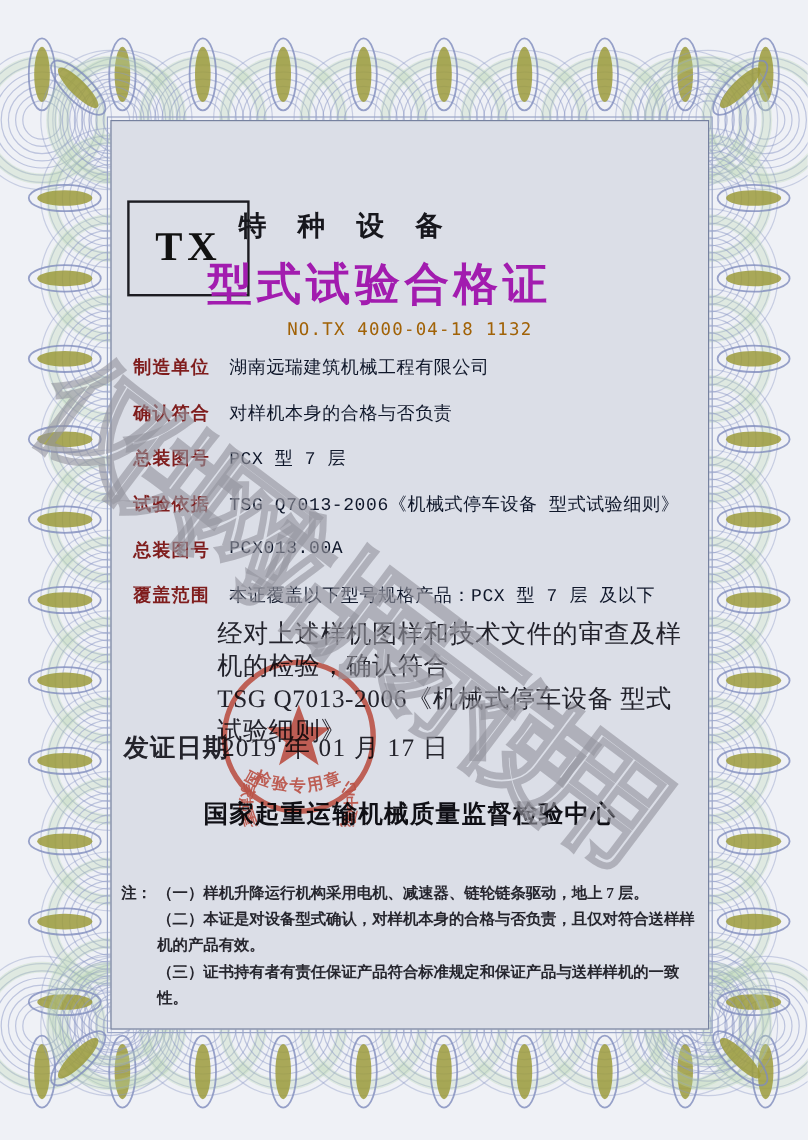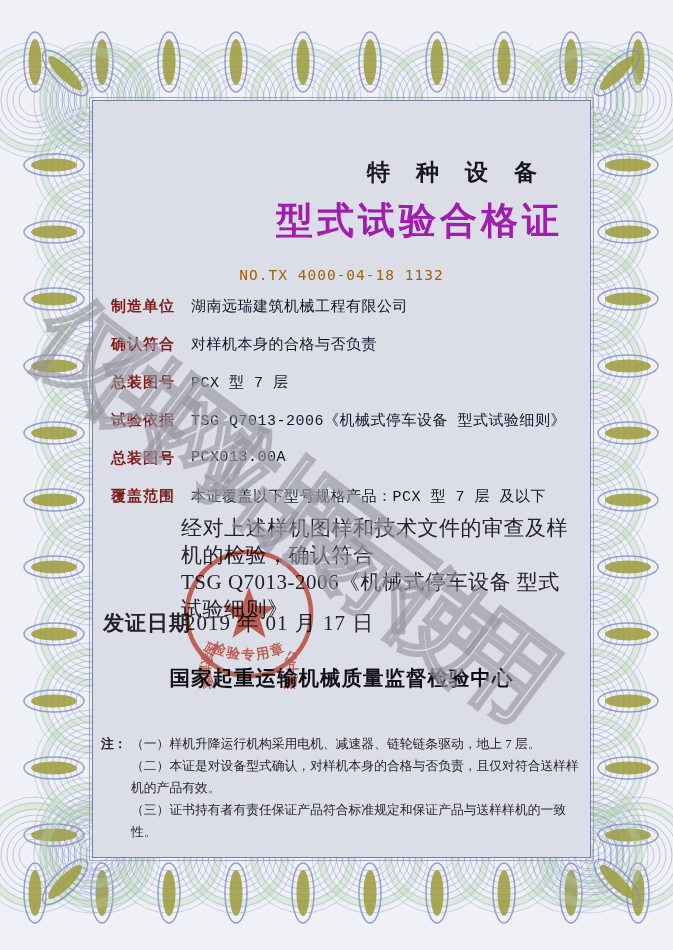--- a/index.html
+++ b/index.html
@@ -15,21 +15,21 @@
     background:#dbdee7;
     border:1px solid #76819f;
     outline:1px solid #9aa5c6;outline-offset:2px;
     z-index:10;
   }
   .tx-box{
     position:absolute;left:13px;top:66px;width:98px;height:76px;
     border:2px solid #1c1c22;display:flex;align-items:center;justify-content:center;
     font-size:34px;font-weight:700;letter-spacing:4px;color:#111;
   }
-  .header-block{position:absolute;left:80px;top:56px;width:390px;text-align:right;}
+  .header-block{position:absolute;left:80px;top:72px;width:390px;text-align:left;}
   .category{
     font-size:23px;color:#17171d;letter-spacing:26px;text-indent:26px;font-weight:600;
   }
   .main-title{
     font-size:37px;font-weight:800;color:#a21caf;letter-spacing:4px;margin-top:8px;
   }
   .cert-number{
     position:absolute;left:0;top:166px;width:100%;text-align:center;
     font-family:"DejaVu Sans Mono","Liberation Mono",monospace;
     font-size:14.5px;letter-spacing:1px;color:#a16207;
@@ -45,21 +45,21 @@
   }
   .issue-row{position:absolute;left:10px;top:508px;font-size:21px;}
   .issue-label{font-weight:600;letter-spacing:1px;}
   .issue-value{position:absolute;left:82px;top:0;white-space:nowrap;letter-spacing:1px;}
   .authority{
     position:absolute;left:0;top:563px;width:100%;text-align:center;
     font-size:20.5px;font-weight:800;letter-spacing:1px;color:#101016;
   }
   .notes{position:absolute;left:8px;top:632px;width:482px;font-size:12.8px;line-height:22px;color:#26262e;display:flex;}
   .notes-label{width:30px;font-weight:600;flex:none;}
-  .notes-list{flex:1;}
+  .notes-list{flex:1;font-weight:bold;}
   .note-item{padding-left:0;}
   .note-num{letter-spacing:0;}
   
   .seal{position:absolute;left:174px;top:539px;width:150px;height:150px;z-index:40;
         mix-blend-mode:multiply;opacity:.92;pointer-events:none;}
   
   .watermark{
     position:absolute;left:88px;top:268px;z-index:60;white-space:nowrap;
     font-size:104px;font-weight:700;letter-spacing:-30px;
     color:transparent;-webkit-text-stroke:2.5px rgba(148,148,158,.62);
@@ -134,20 +134,23 @@
   <use href="#fan" transform="translate(590,835) rotate(90)"></use>
 
   <use href="#fan" transform="translate(92,100) rotate(-45)"></use>
   <use href="#fan" transform="translate(590,100) rotate(45)"></use>
   <use href="#fan" transform="translate(92,855) rotate(-135)"></use>
   <use href="#fan" transform="translate(590,855) rotate(135)"></use>
 </svg>
 
 <div class="panel">
 
+  <div class="tx-box">
+    <span>TX</span>
+  </div>
 
   <div class="header-block">
     <div class="category">特种设备</div>
     <div class="main-title">型式试验合格证</div>
   </div>
 
   <div class="cert-number">NO.TX 4000-04-18 1132</div>
 
   <div class="field-row row-0">
     <span class="field-label">制造单位</span>

